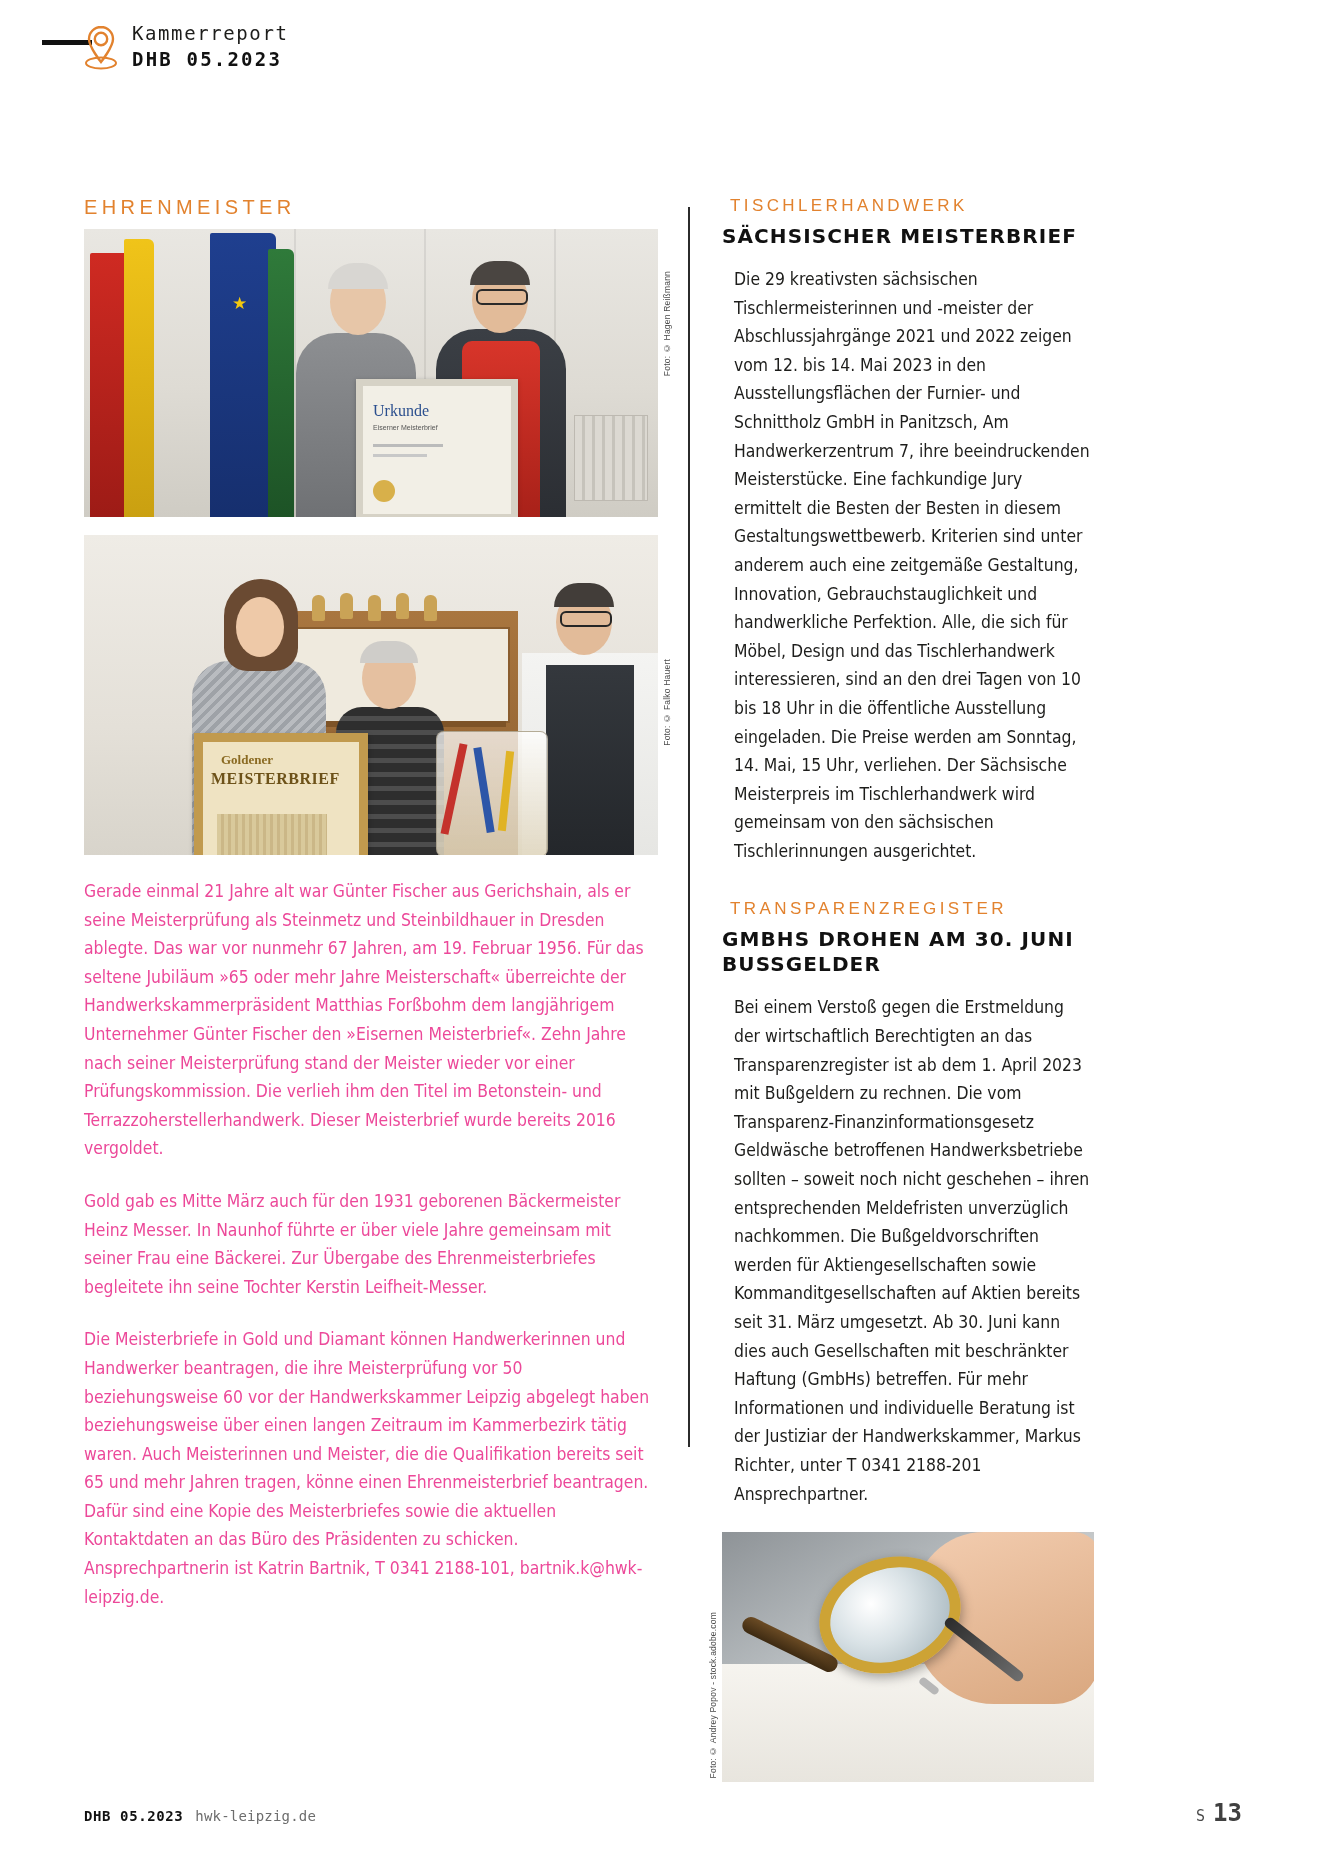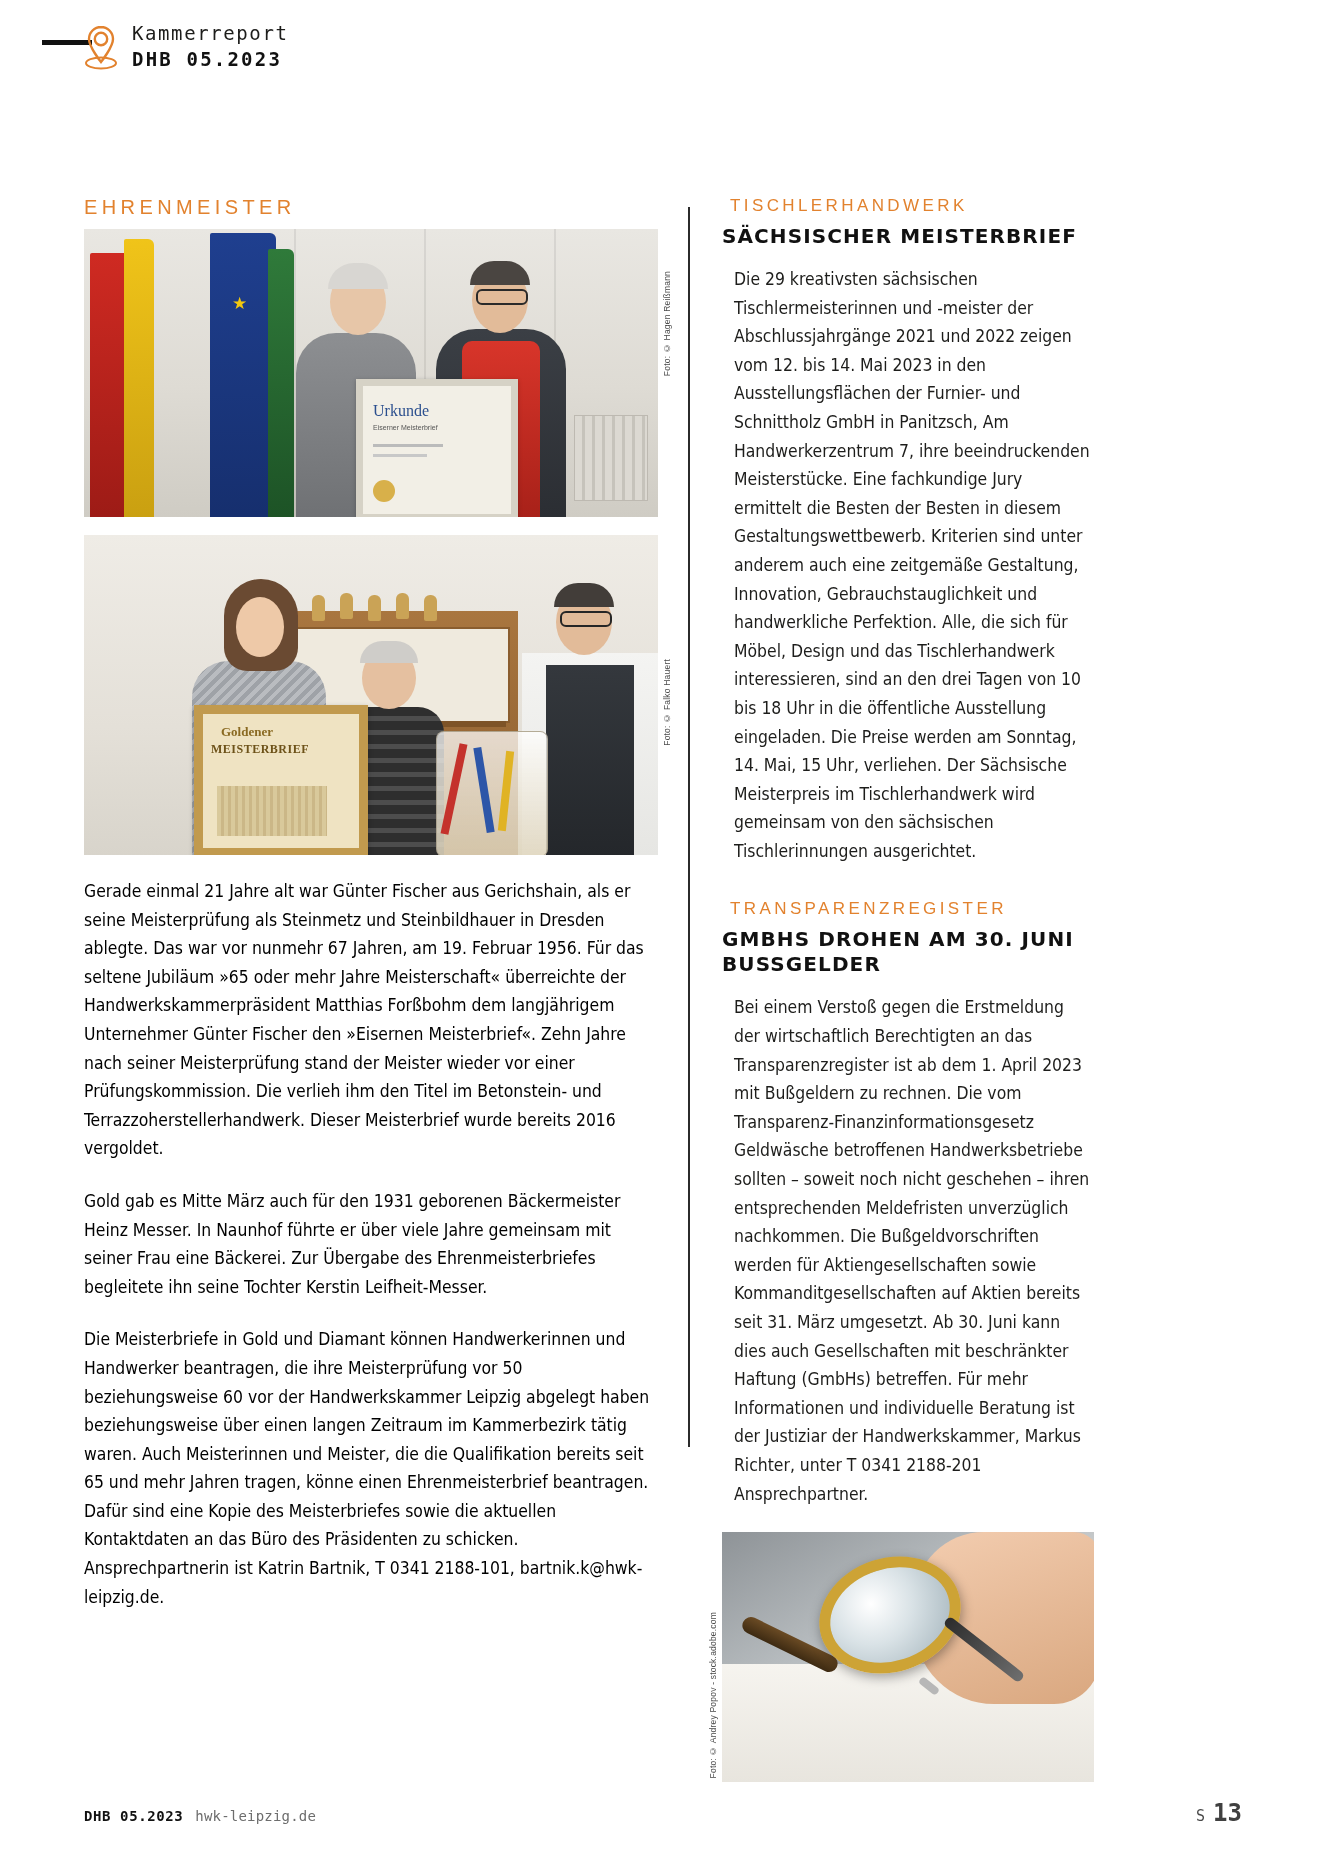--- a/index.html
+++ b/index.html
@@ -50,21 +50,21 @@
     font-size:17px;letter-spacing:3.4px;color:#e2822e;font-weight:400;margin:0 0 8px 8px;
   }
   .subhead-r{
     font-size:20px;letter-spacing:1.1px;font-weight:700;color:#111;margin:0 0 16px 0;
     line-height:1.25;font-family:"DejaVu Sans",sans-serif;
   }
 
   
   .body-l p{
     font-family:"DejaVu Sans Condensed","DejaVu Sans",sans-serif;
-    font-size:17.4px;line-height:28.6px;color:#000000;margin:0 0 24px 0;
+    font-size:17.4px;line-height:28.6px;color:#ec4899;margin:0 0 24px 0;
     text-align:left;font-stretch:condensed;
   }
   .body-r p{
     font-family:"DejaVu Sans Condensed","DejaVu Sans",sans-serif;
     font-size:17.4px;line-height:28.6px;color:#1d1d1b;margin:0 0 24px 12px;
     font-stretch:condensed;
   }
   .body-r p:last-child{margin-bottom:0;}
 
   
@@ -109,23 +109,23 @@
 
   
   .p2-bg{position:absolute;inset:0;background:linear-gradient(180deg,#efece6 0%,#e4e0d8 60%,#d8d4cb 100%);}
   .cab{position:absolute;left:186px;top:76px;width:248px;height:244px;background:linear-gradient(180deg,#a9763f,#8a5d2e);}
   .cab-in{position:absolute;left:198px;top:92px;width:224px;height:92px;background:#efeade;border:2px solid #8a5d2e;}
   .cab-shelf{position:absolute;left:198px;top:186px;width:224px;height:6px;background:#7d5327;}
   .fig{position:absolute;width:13px;height:26px;background:#caa356;border-radius:6px 6px 2px 2px;}
   .w-body{position:absolute;left:108px;top:126px;width:134px;height:194px;background:repeating-linear-gradient(135deg,#b9bcc0 0 4px,#9ea2a7 4px 8px);border-radius:36px 36px 0 0;}
   .w-hair{position:absolute;left:140px;top:44px;width:74px;height:92px;background:#6a4a32;border-radius:38px 38px 24px 24px;}
   .w-face{position:absolute;left:152px;top:62px;width:48px;height:60px;background:#eec9a8;border-radius:50%;}
-  .gold-frame{position:absolute;left:110px;top:170px;width:156px;height:134px;background:#efe3c2;border:9px solid #c19a4e;box-shadow:0 2px 5px rgba(0,0,0,.3);}
+  .gold-frame{position:absolute;left:110px;top:198px;width:156px;height:134px;background:#efe3c2;border:9px solid #c19a4e;box-shadow:0 2px 5px rgba(0,0,0,.3);}
   .gf-t1{position:absolute;left:18px;top:10px;font-family:"Liberation Serif",serif;font-size:13px;color:#8a6a22;font-weight:700;}
-  .gf-t2{position:absolute;left:8px;top:28px;font-family:"Liberation Serif",serif;font-size:12px;color:#6d5219;font-weight:700;letter-spacing:.5px;}
+  .gf-t2{position:absolute;left:8px;top:28px;font-family:"Liberation Serif",serif;font-size:16px;color:#6d5219;font-weight:700;letter-spacing:.5px;}
   .gf-art{position:absolute;left:14px;bottom:12px;width:110px;height:50px;background:repeating-linear-gradient(90deg,#d9c99b 0 4px,#cbb787 4px 7px);}
   .s-body{position:absolute;left:252px;top:172px;width:108px;height:148px;background:repeating-linear-gradient(180deg,#2e2e2e 0 9px,#4d4d4d 9px 14px);border-radius:26px 26px 0 0;}
   .s-head{position:absolute;left:278px;top:112px;width:54px;height:62px;background:#e5c0a0;border-radius:50%;}
   .s-hair{position:absolute;left:276px;top:106px;width:58px;height:22px;background:#cfcdc9;border-radius:30px 30px 0 0;}
   .basket{position:absolute;left:352px;top:196px;width:110px;height:124px;background:linear-gradient(180deg,rgba(255,255,255,.75),rgba(225,215,190,.85));border:1px solid rgba(160,150,130,.7);border-radius:8px;}
   .bsk-r{position:absolute;left:366px;top:208px;width:8px;height:92px;background:#c4322c;transform:rotate(12deg);}
   .bsk-b{position:absolute;left:396px;top:212px;width:8px;height:86px;background:#2d56a8;transform:rotate(-9deg);}
   .bsk-y{position:absolute;left:418px;top:216px;width:8px;height:80px;background:#e0b324;transform:rotate(6deg);}
   .m3-body{position:absolute;left:438px;top:118px;width:136px;height:202px;background:linear-gradient(180deg,#f4f4f2,#e6e6e3);}
   .m3-vest{position:absolute;left:462px;top:130px;width:88px;height:190px;background:linear-gradient(180deg,#34383d,#24272b);}

